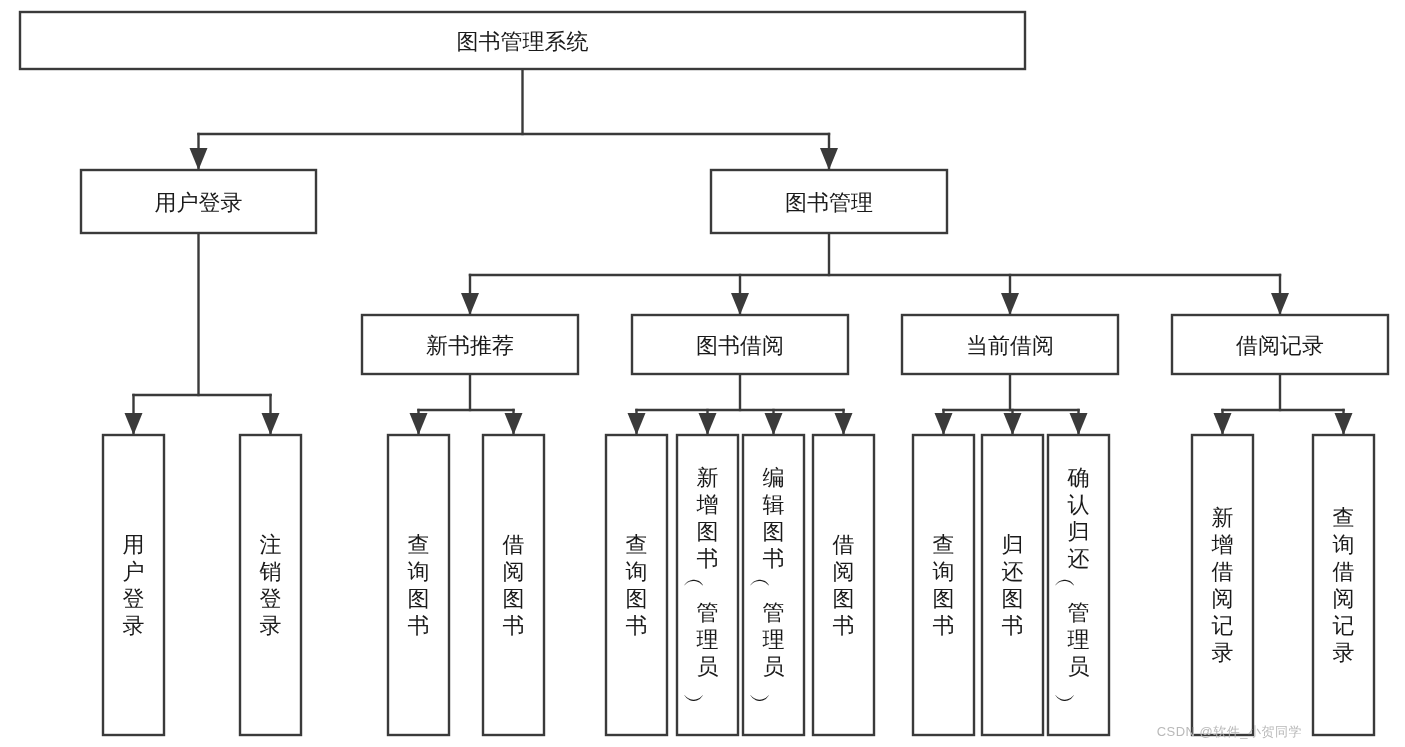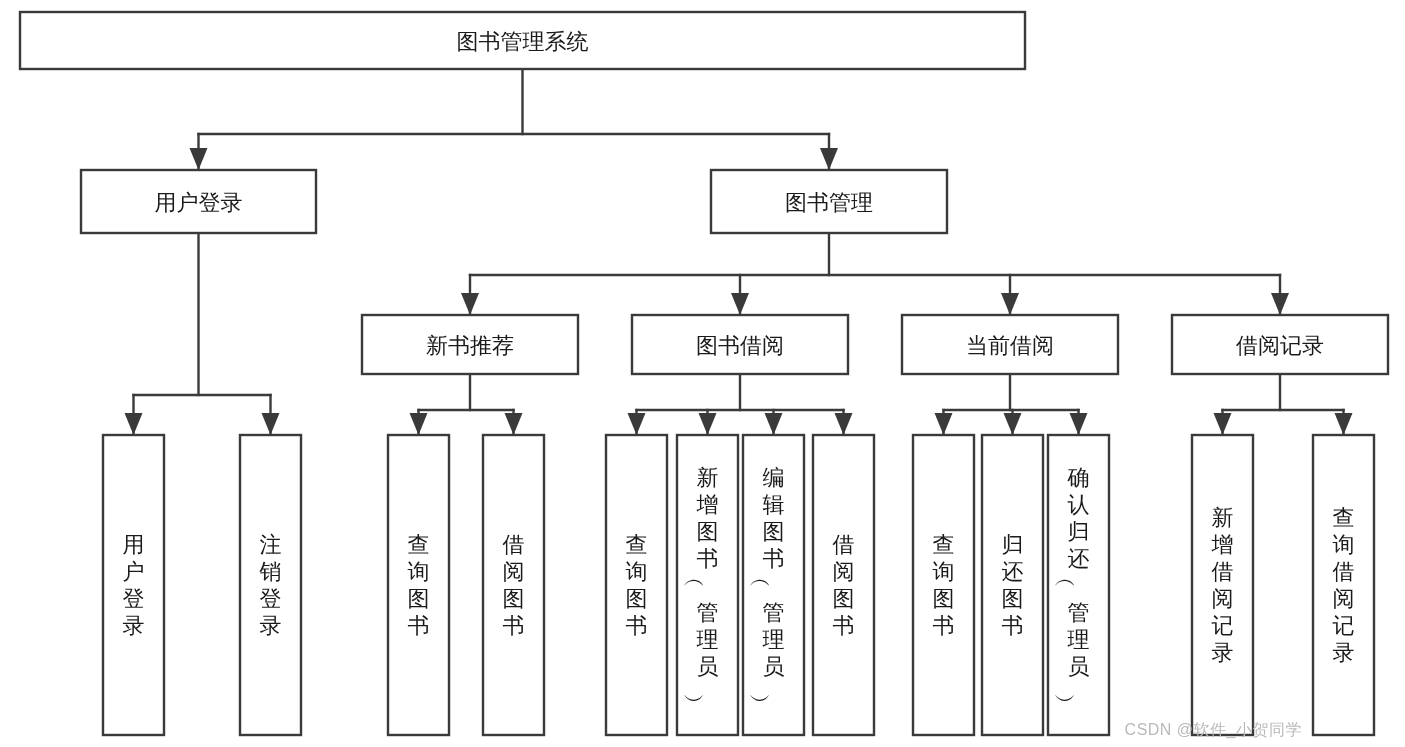--- a/index.html
+++ b/index.html
@@ -52,21 +52,21 @@
     font-family: "Liberation Sans", "DejaVu Sans", sans-serif;
     font-size: 22px;
     fill: #1a1a1a;
     text-anchor: middle;
   }
   .watermark {
     position: absolute;
     right: 14px;
     bottom: 6px;
     font-family: "Liberation Sans", "DejaVu Sans", sans-serif;
-    font-size: 16px;
+    font-size: 13px;
     color: #b9b9b9;
     white-space: nowrap;
     letter-spacing: 0.5px;
     user-select: none;
   }
 </style>
 </head>
 <body>
 
 <div id="diagram-root">

